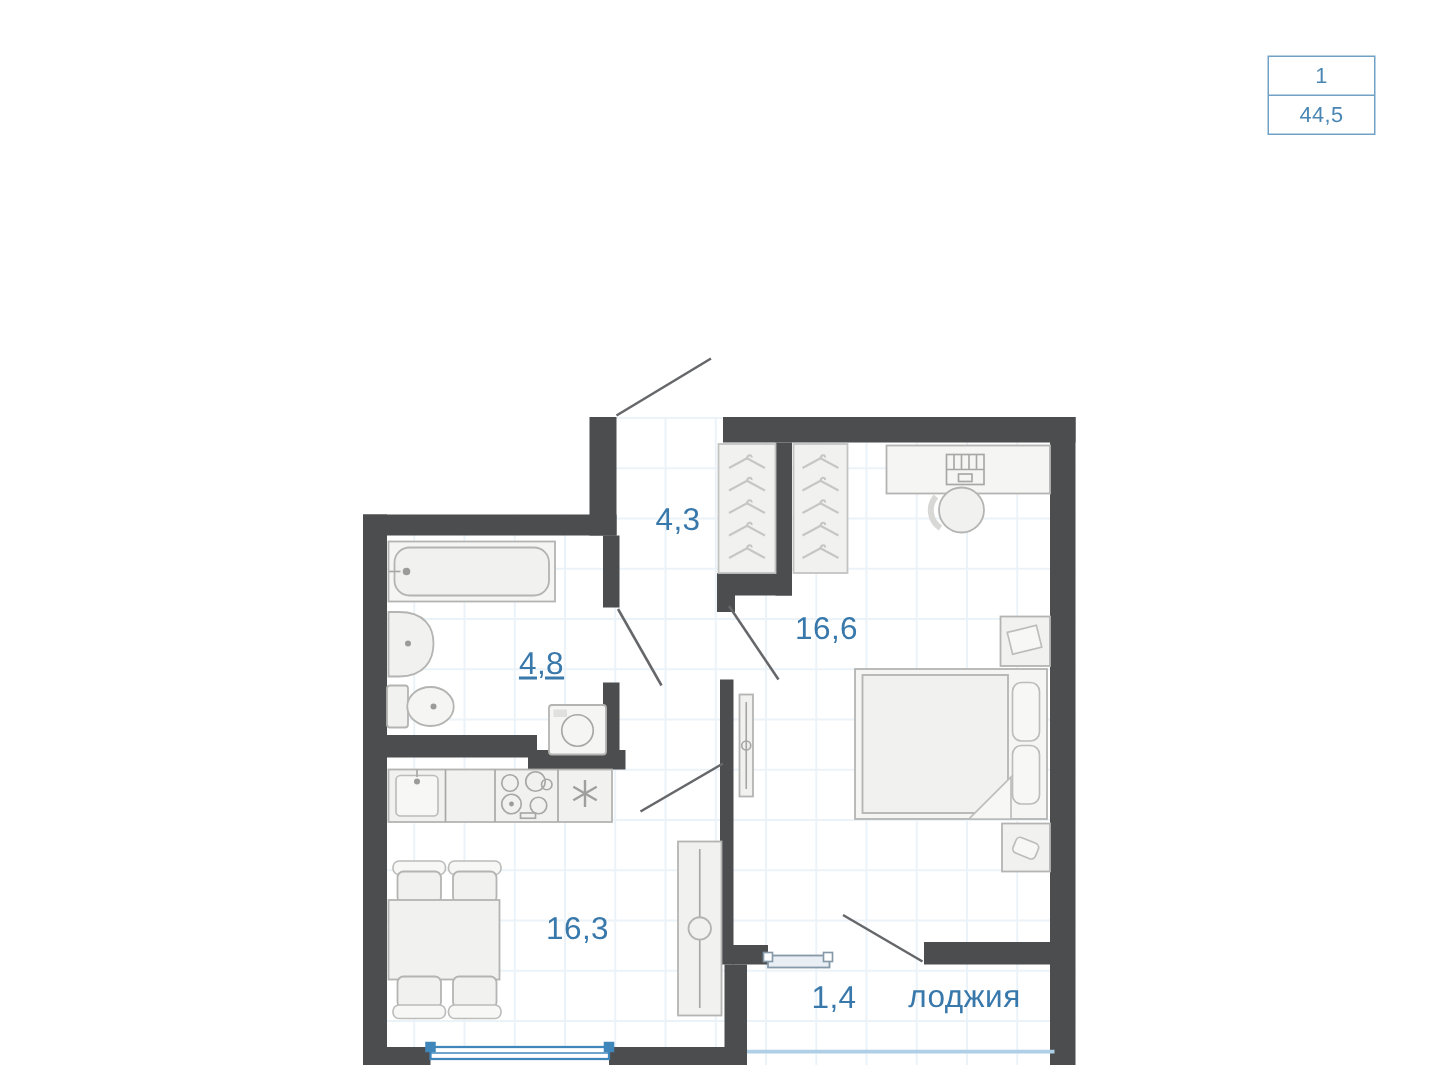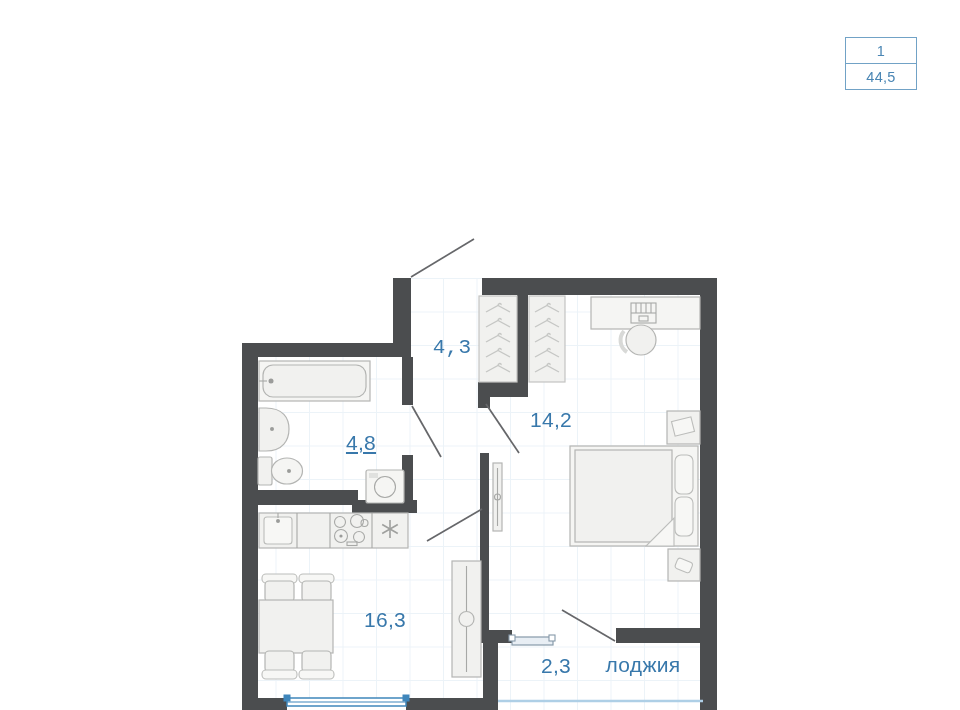--- a/index.html
+++ b/index.html
@@ -206,25 +206,25 @@
       <rect class="f" x="668" y="549" width="32" height="32"></rect>
       <rect class="f3" x="676" y="560" width="16" height="11" rx="3" transform="rotate(22 684 565)"></rect>
     </g>
     <g>
       <rect class="f" x="493" y="463" width="9" height="68"></rect>
       <line class="thin" x1="497.5" y1="468" x2="497.5" y2="526"></line>
       <circle class="thin" cx="497.5" cy="497" r="3"></circle>
     </g>
   </svg>
 
-  <div class="lbl" style="left:452px;top:347px;font-family:Liberation Mono, monospace;">4,3</div>
+  <div class="lbl" style="left:452px;top:347px;">4,3</div>
   <div class="lbl" style="left:361px;top:443px;text-decoration:underline;">4,8</div>
-  <div class="lbl" style="left:551px;top:420px;">14,2</div>
+  <div class="lbl" style="left:551px;top:420px;">16,6</div>
   <div class="lbl" style="left:385px;top:620px;">16,3</div>
-  <div class="lbl" style="left:556px;top:666px;">2,3</div>
+  <div class="lbl" style="left:556px;top:666px;">1,4</div>
   <div class="lbl" style="left:643px;top:665px;">лоджия</div>
 
   <div id="info-card">
     <div class="cell">1</div>
     <div class="cell">44,5</div>
   </div>
 
 </div>
 
 </body></html>

